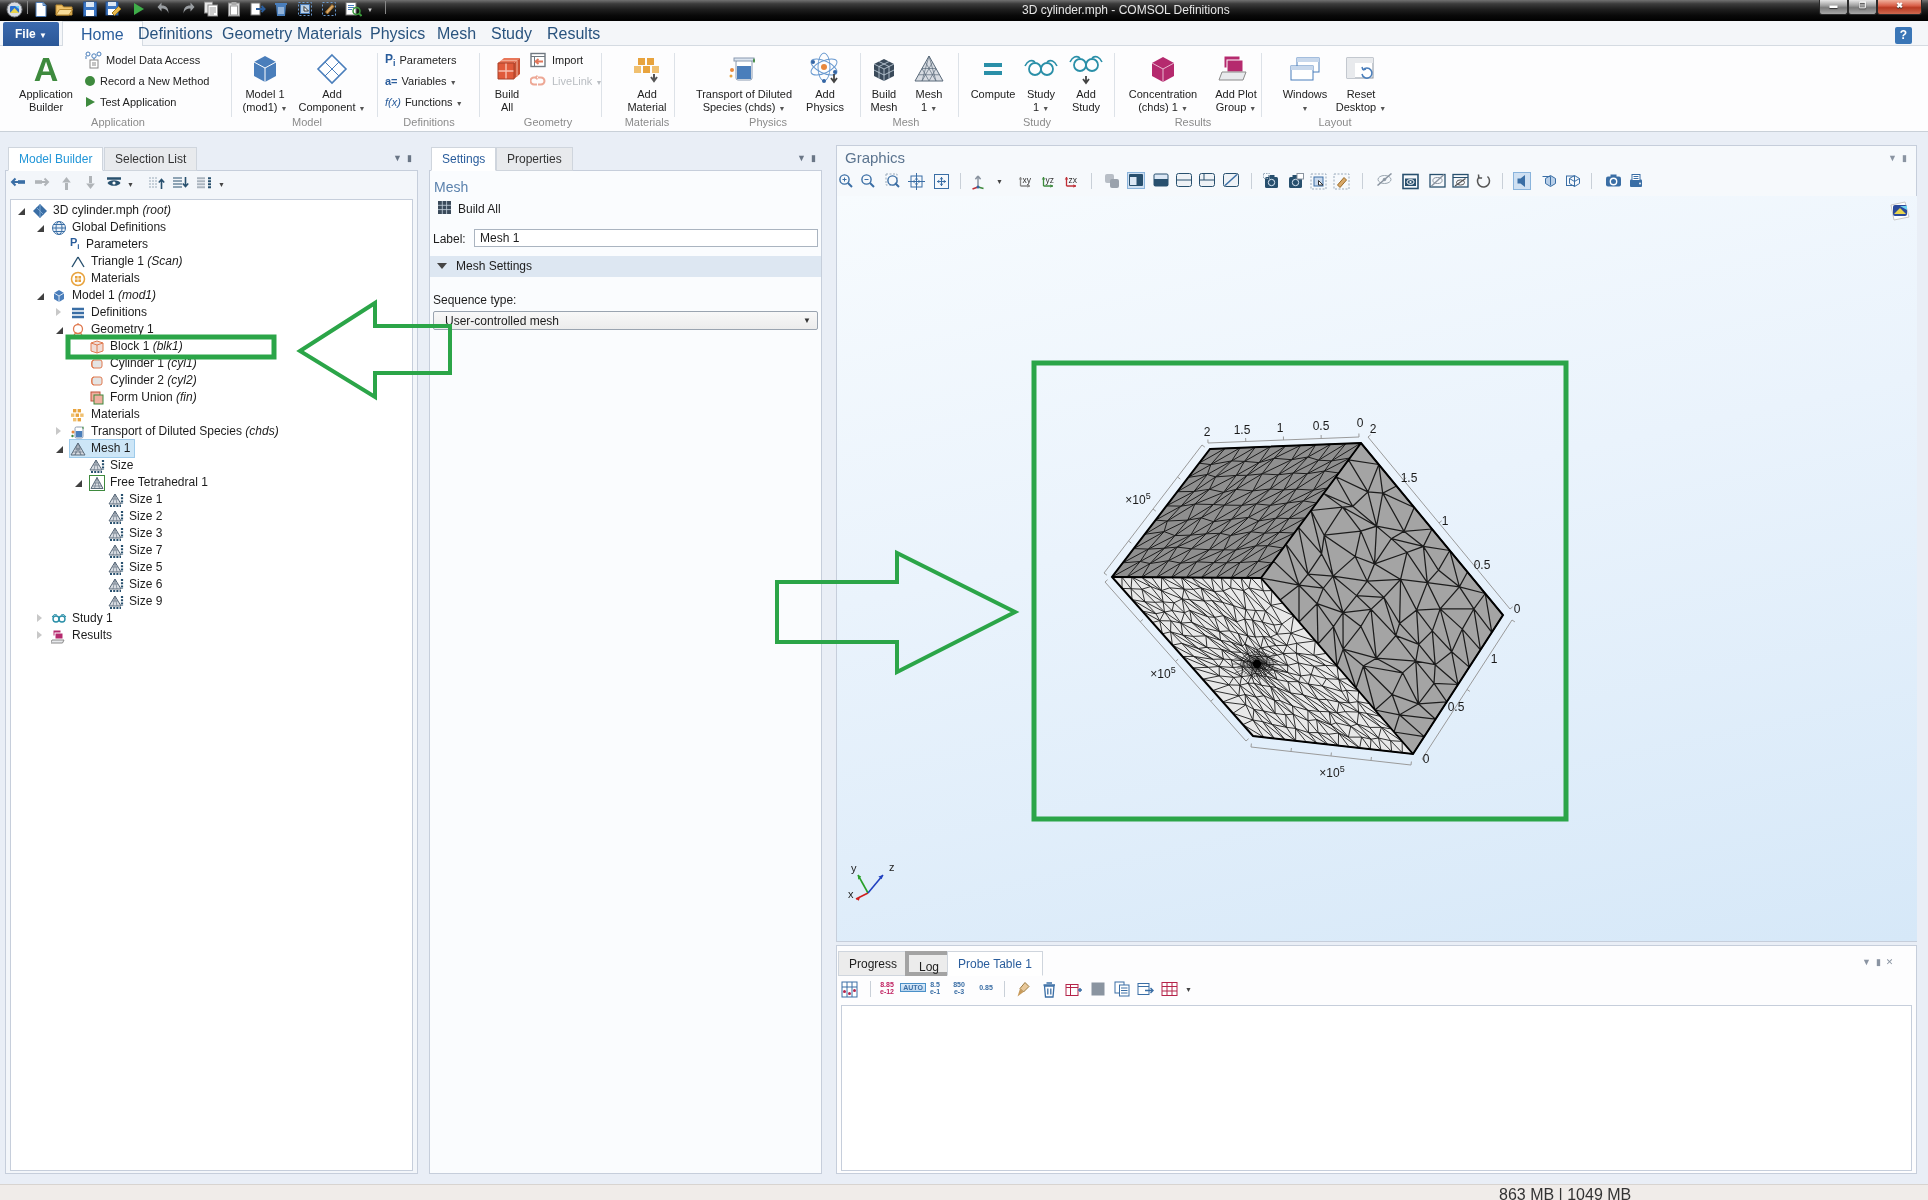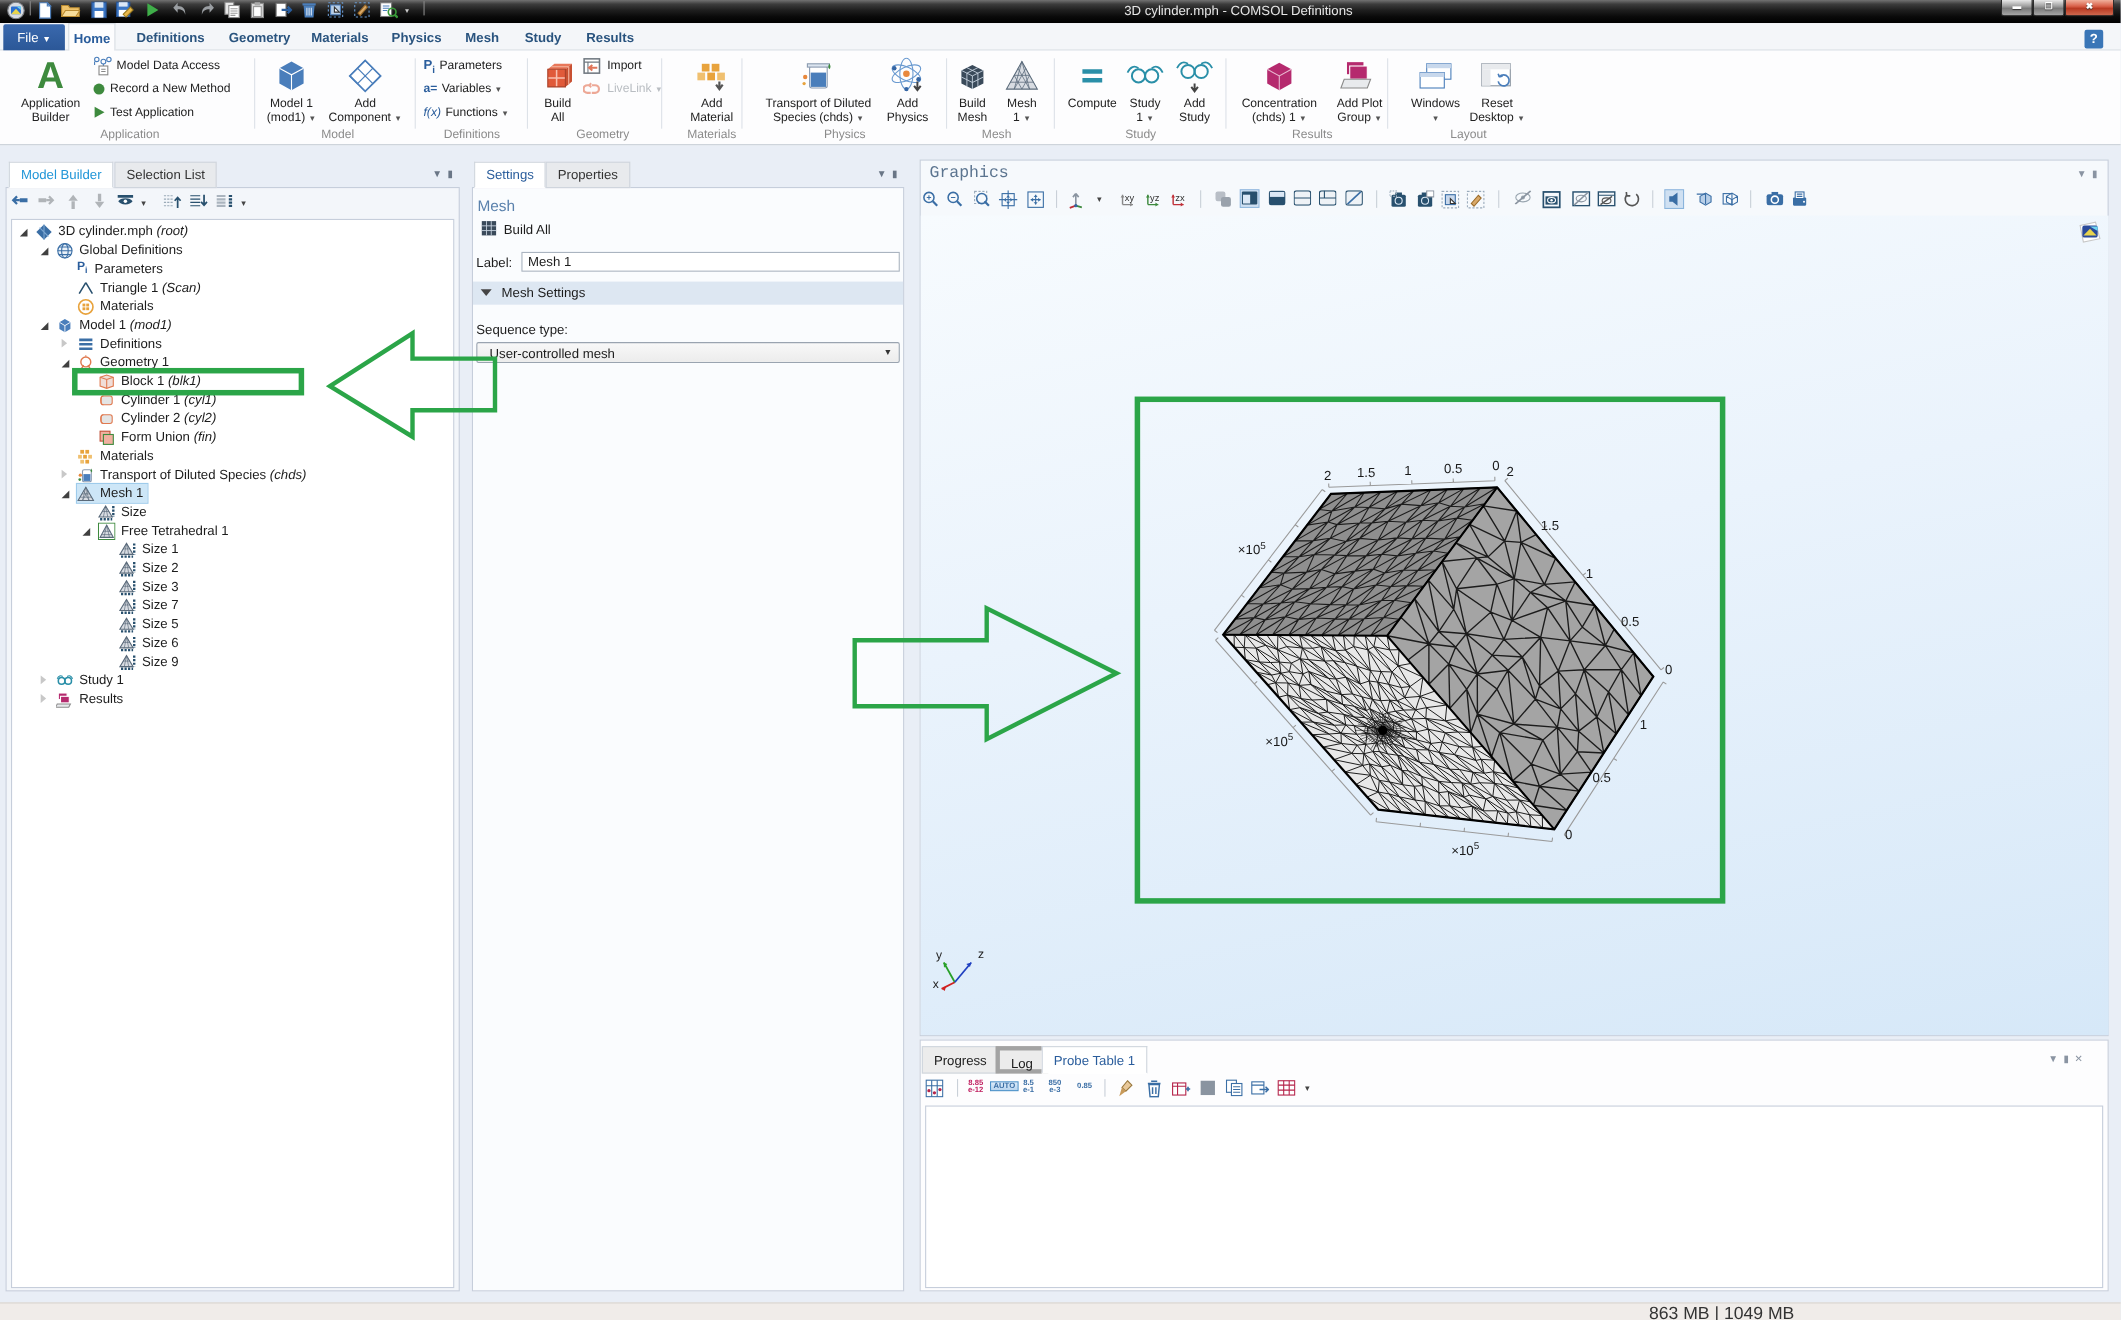--- a/index.html
+++ b/index.html
@@ -12,23 +12,23 @@
   background:linear-gradient(#727272 0%, #3c3c3c 18%, #1e1e1e 45%, #0a0a0a 72%, #000 100%); }
 #title-text { position:absolute; left:1022px; top:3px; width:260px; color:#e6e6e6; font-size:12px; white-space:nowrap; }
 #qat { position:absolute; left:6px; top:1px; height:19px; display:flex; align-items:center; gap:7px; }
 #qat svg { display:block; }
 .winbtns { position:absolute; right:6px; top:0; display:flex; }
 .winbtn { width:29px; height:15px; border:1px solid #2a2a2a; border-top:none; background:linear-gradient(#e8e8e8,#9f9f9f 40%,#7a7a7a 55%,#a8a8a8); border-radius:0 0 3px 3px; color:#fff; font-size:8px; text-align:center; line-height:12px; font-weight:bold; text-shadow:0 1px 1px #333; }
 .winbtn.close { width:45px; background:linear-gradient(#f0b09c,#d9614a 40%,#b93a22 55%,#cf6a50); }
 
 
 #ribbon-tabs { position:absolute; left:0; top:21px; width:1928px; height:25px; background:#f4f6f9; border-bottom:1px solid #d5dbe2; }
-#filebtn { position:absolute; left:3px; top:1px; width:56px; height:24px; background:linear-gradient(#3a69ae,#2b5797); color:#fff; font-size:12px; text-align:center; line-height:24px; border-radius:2px 2px 0 0; }
+#filebtn { position:absolute; left:3px; top:1px; width:56px; height:24px; background:linear-gradient(#3a69ae,#2b5797); color:#fff; font-size:12px; text-align:center; line-height:24px; border-radius:2px 2px 0 0;font-weight:bold; }
 #filebtn .dn { font-size:8px; }
-.rtab { position:absolute; top:0px; height:26px; line-height:26px; padding:0 4px; color:#29537e; font-size:12px;font-weight:bold; }
+.rtab { position:absolute; top:0px; height:26px; line-height:26px; padding:0 18px; color:#29537e; font-size:16px; }
 .rtab.active { background:#fdfdfe; border:1px solid #d5dbe2; border-bottom:1px solid #fdfdfe; color:#2a5d9c; }
 #ribbon { position:absolute; left:0; top:46px; width:1928px; height:86px; background:#fdfdfe; border-bottom:1px solid #c9d0d8; }
 .rsep { position:absolute; top:7px; width:1px; height:64px; background:#dde2e8; }
 .rlabel { position:absolute; top:70px; font-size:11px; color:#8b8b8b; text-align:center; transform:translateX(-50%); white-space:nowrap; }
 .bigbtn { position:absolute; top:6px; text-align:center; font-size:11px; color:#222; transform:translateX(-50%); width:90px; }
 .bigbtn .ic { height:34px; display:flex; justify-content:center; align-items:center; margin-bottom:2px; }
 .bigbtn .t { line-height:13px; }
 .smallrow { position:absolute; font-size:11px; color:#222; height:18px; display:flex; align-items:center; gap:4px; white-space:nowrap; }
 .smallrow svg { flex:0 0 auto; }
 .gray { color:#b9bdc2; }
@@ -705,21 +705,21 @@
       <span>Build All</span>
     </div>
     <div class="abs" style="left:433px;top:232px;font-size:12px;">Label:</div>
     <div class="input" style="left:474px;top:229px;width:344px;height:18px;">Mesh 1</div>
     <div class="sechead" style="left:430px;top:256px;width:391px;"><span style="display:inline-block;margin:0 9px 1px 7px;width:0;height:0;border-left:5px solid transparent;border-right:5px solid transparent;border-top:6px solid #444;vertical-align:middle;"></span>Mesh Settings</div>
     <div class="abs" style="left:433px;top:293px;font-size:12px;">Sequence type:</div>
     <div class="combo" style="left:433px;top:311px;width:385px;height:19px;line-height:18px;padding-left:11px;">User-controlled mesh<span style="position:absolute;right:6px;top:0;font-size:8px;color:#333;">▼</span></div>
   </div>
 
 <div class="panelbox" style="left:836px; top:145px; width:1081px; height:797px; background:#f6f9fc;"></div>
-<div class="abs" style="left:845px; top:149px; font-size:15px; color:#5b748f;font-family:Liberation Mono, monospace;">Graphics</div>
+<div class="abs" style="left:845px; top:149px; font-size:15px; color:#5b748f;">Graphics</div>
 <div class="abs" style="left:1888px; top:153px; color:#8a94a2; font-size:9px;">▼ &nbsp;▮</div>
 <div id="gfx-toolbar" class="gtool" style="left:835px; top:173px;">
     <span style="position:absolute;left:3px;top:0px;display:block;">
       <svg width="16" height="16" viewBox="0 0 16 16">
         <circle cx="6.5" cy="6.5" r="4.6" fill="none" stroke="#3a6ea5" stroke-width="1.4"></circle>
         <path d="M10 10 L14 14" stroke="#3a6ea5" stroke-width="2"></path>
         <path d="M4.5 6.5 h4 M6.5 4.5 v4" stroke="#3a6ea5"></path>
       </svg>
     </span>
     <span style="position:absolute;left:25px;top:0px;display:block;">

